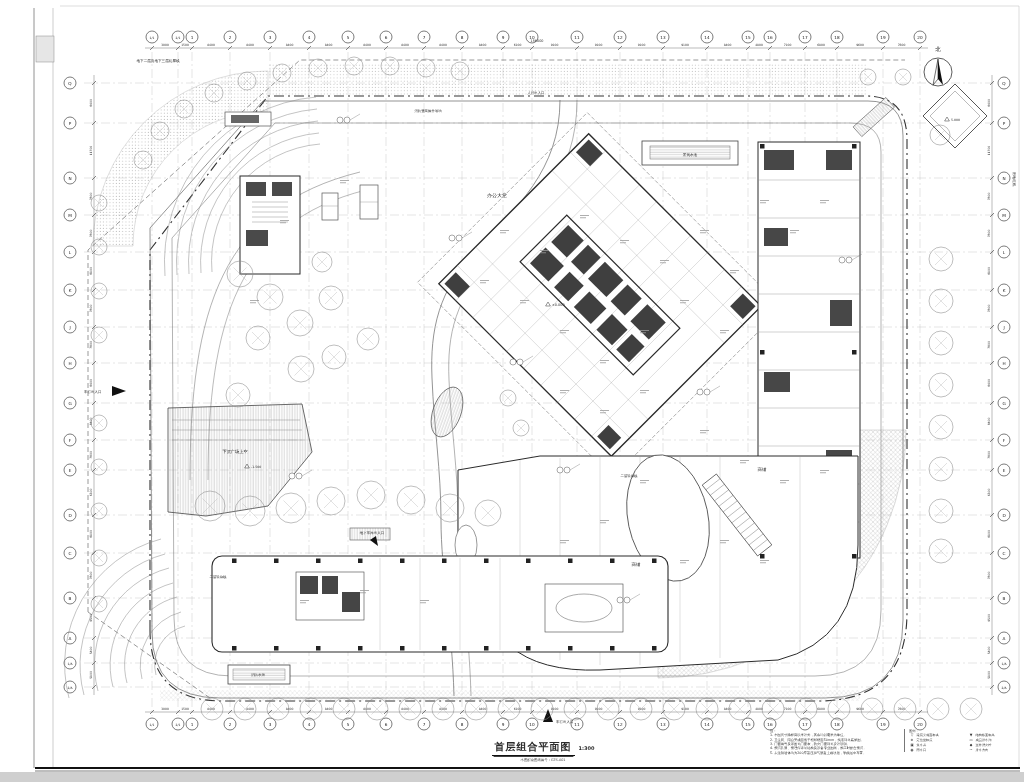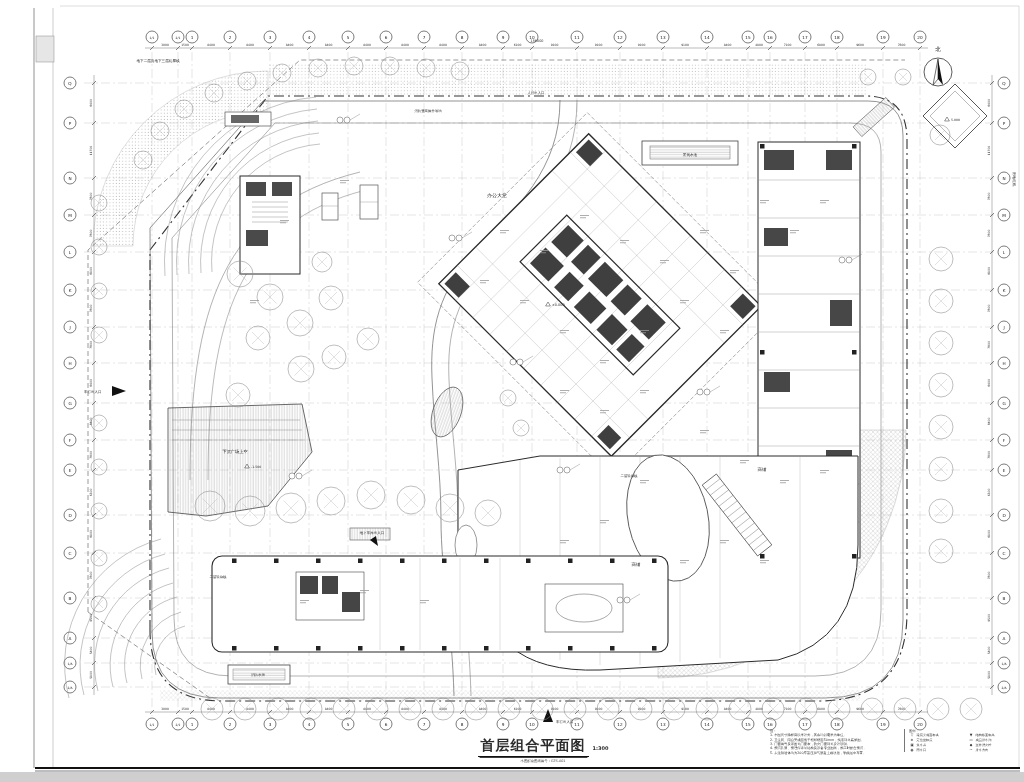--- a/index.html
+++ b/index.html
@@ -1,21 +1,21 @@
 <!DOCTYPE html>
 <html><head>
 <meta charset="utf-8">
 <style>
   html,body{margin:0;padding:0;background:#ffffff;}
   body{width:1024px;height:782px;position:relative;overflow:hidden;
        font-family:"DejaVu Sans","Liberation Sans",sans-serif;color:#2b2b2b;}
   svg{position:absolute;left:0;top:0;}
   .overlay{position:absolute;}
   #title-block{left:408px;top:735px;width:270px;text-align:center;}
-  #title-block .t{font-size:14px;font-weight:bold;letter-spacing:1px;display:inline-block;
+  #title-block .t{font-size:10px;font-weight:bold;letter-spacing:1px;display:inline-block;
      border-bottom:1.6px solid #111;box-shadow:0 2.4px 0 -1.6px #111;padding:0 3px 1px;}
   #title-block .s{font-size:5px;font-weight:bold;margin-left:4px;}
   #title-block .sub{font-size:3.4px;color:#444;margin-top:1.5px;}
   #notes-block{left:770px;top:729px;width:130px;font-size:3.3px;line-height:1.32;color:#333;}
   #legend-block{left:904px;top:729px;width:114px;font-size:3.2px;line-height:1.3;color:#333;
      border-left:0.6px solid #777;padding-left:4px;}
   #legend-block .lg{display:grid;grid-template-columns:1fr 1fr;column-gap:4px;row-gap:0.5px;}
   #legend-block .row{display:flex;gap:1.5px;align-items:baseline;white-space:nowrap;overflow:hidden;}
   #legend-block .sym{font-size:3.4px;width:6px;display:inline-block;text-align:center;}
   .bottom-strip{left:0;top:772px;width:1024px;height:10px;background:#cfcfcf;}

